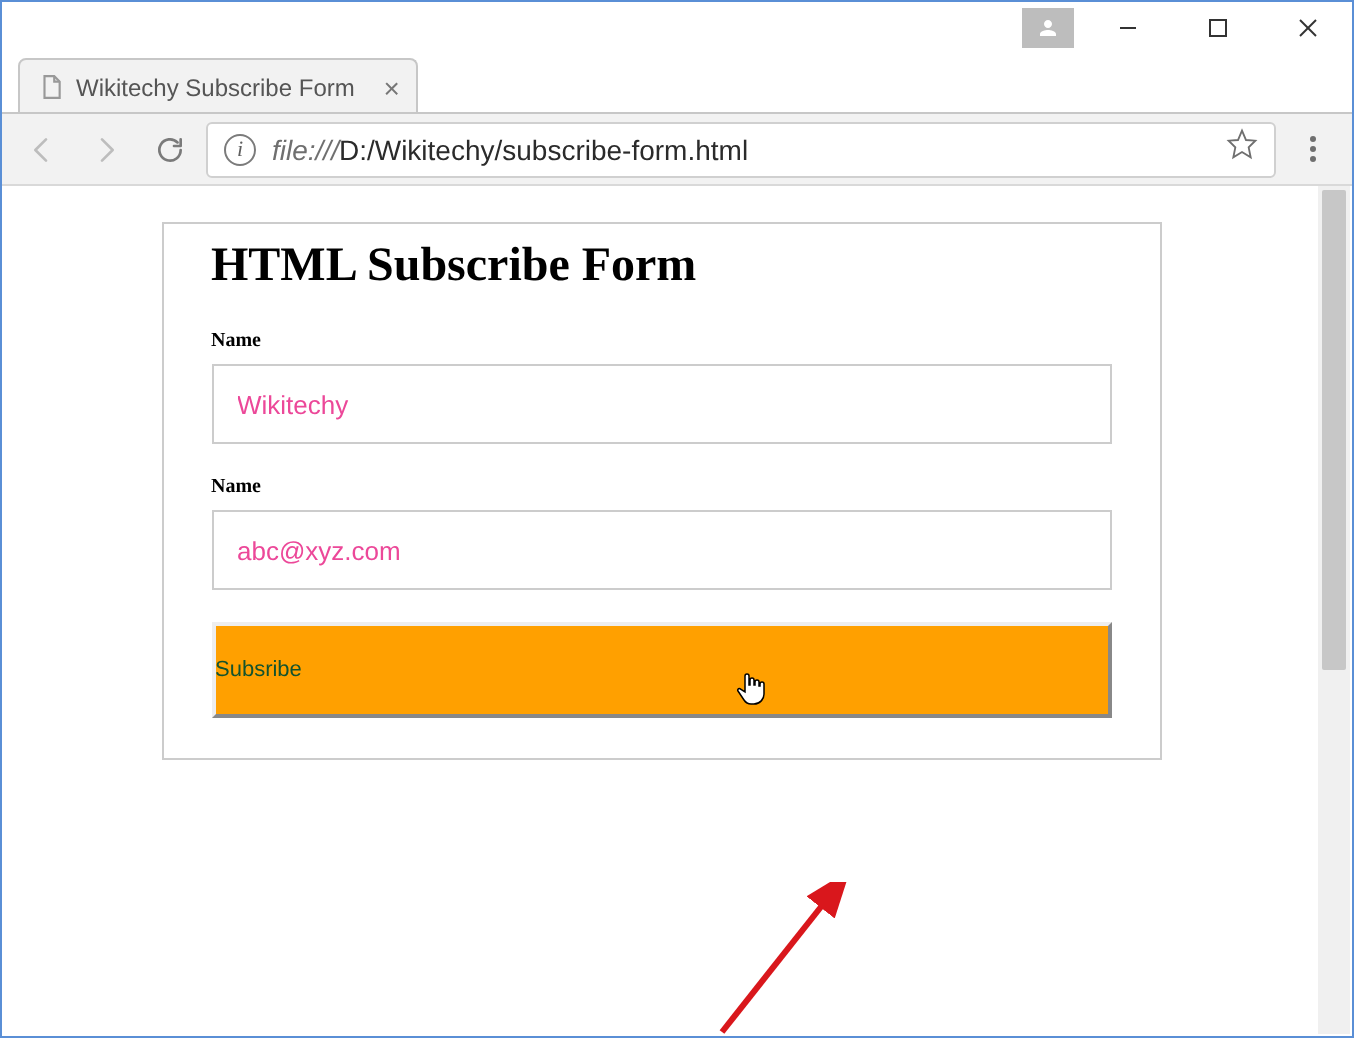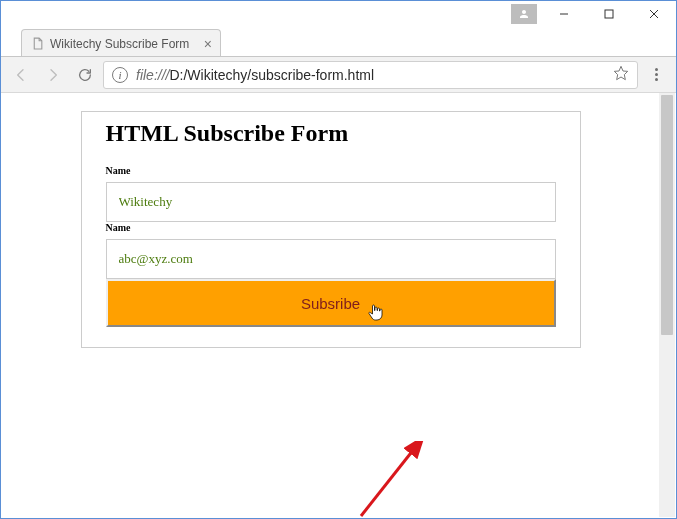--- a/index.html
+++ b/index.html
@@ -35,21 +35,21 @@
     font-family: "Segoe UI", sans-serif;
     font-size: 12px; color:#555;
   }
   .win-btn svg { width:10px; height:10px; stroke:#333; stroke-width:1; fill:none; }
   
   .tabstrip {
     height: 30px;
     background: #fff;
     display:flex;
     align-items:flex-end;
-    padding-left: 20px;
+    padding-left: 8px;
     position: relative;
   }
   .tab {
     height: 28px;
     min-width: 200px;
     background: #f2f2f2;
     border: 1px solid #c7c7c7;
     border-bottom: none;
     border-top-left-radius: 4px;
     border-top-right-radius: 4px;
@@ -147,34 +147,35 @@
     font-weight:bold;
     font-size:10px;
     margin-bottom:6px;
   }
   .text-input {
     width:100%;
     height:40px;
     border:1px solid #ccc;
     padding:0 12px;
     font-size:13px;
-    font-family: Liberation Serif, serif;
-    color:#4d7c0f;
+    font-family: Liberation Sans, sans-serif;
+    color:#ec4899;
+    margin-bottom:16px;
   }
   .submit-btn {
     width:100%;
     height:48px;
     background:#ffa000;
     border:2px solid #888;
     border-top-color:#eee;
     border-left-color:#eee;
-    color:#7f1d1d;
-    font-size:15px;
+    color:#14532d;
+    font-size:11px;
     font-family: Arial, sans-serif;
-    display:flex; align-items:center; justify-content:center;
+    display:flex; align-items:center; 
     position:relative;
     cursor:pointer;
   }
   
   .hand-cursor {
     position:absolute;
     left: calc(50% + 36px);
     top: 22px;
     width:16px; height:20px;
   }

